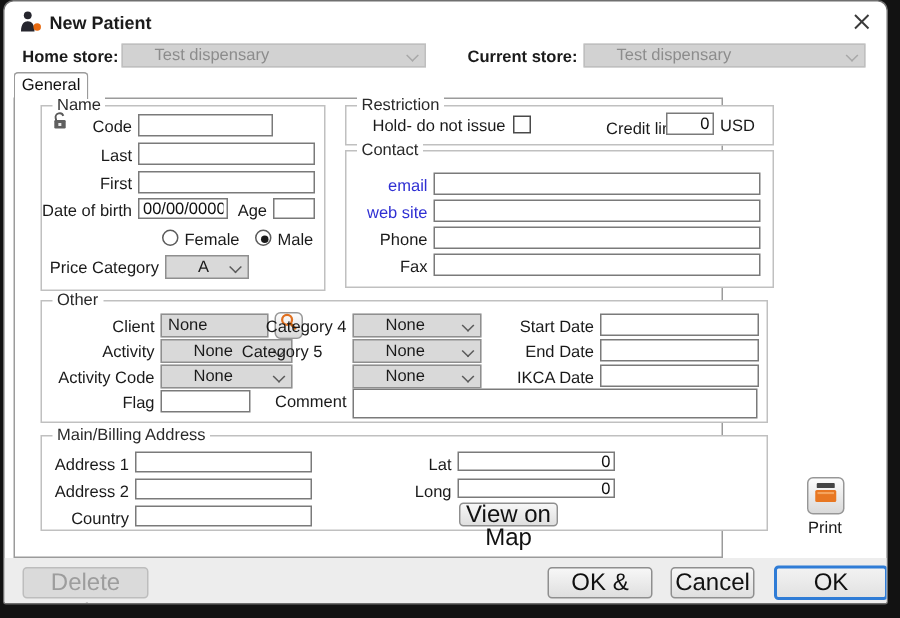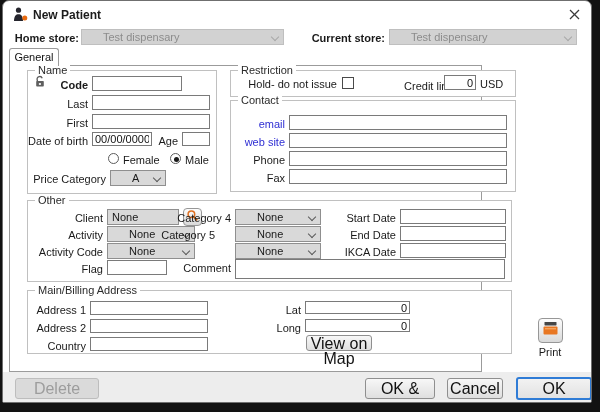--- a/index.html
+++ b/index.html
@@ -81,21 +81,21 @@
 
     <div class="group" style="left:17px;top:4px;width:190px;height:124px;">
       <span class="gtitle">Name</span>
       <span class="abs" style="left:6px;top:3px;">
         <svg width="13" height="13" viewBox="0 0 13 13">
           <path d="M3.5 6 L3.5 4.2 C3.5 2.6 4.7 1.5 6.2 1.5 C7.6 1.5 8.7 2.5 8.8 3.9" fill="none" stroke="#5a5a5a" stroke-width="1.3" transform="rotate(-14 6 6)"></path>
           <rect x="2.2" y="6" width="7.6" height="5.6" rx="0.8" fill="#5f5f5f"></rect>
           <rect x="4.9" y="8" width="2" height="2" fill="#e9e9e9"></rect>
         </svg>
       </span>
-      <span class="lbl" style="left:0;top:8px;width:60px;font-weight:bold;">Code</span>
+      <span class="lbl" style="left:0;top:8px;width:60px;">Code</span>
       <input class="txt" style="left: 64px; top: 5px; width: 90px; height: 15px;">
       <span class="lbl" style="left:0;top:27px;width:60px;">Last</span>
       <input class="txt" style="left: 64px; top: 24px; width: 118px; height: 15px;">
       <span class="lbl" style="left:0;top:46px;width:60px;">First</span>
       <input class="txt" style="left: 64px; top: 43px; width: 118px; height: 15px;">
       <span class="lbl" style="left:0;top:64px;width:60px;">Date of birth</span>
       <input class="txt" style="left: 64px; top: 61px; width: 60px; height: 14px;" value="00/00/0000">
       <span class="lbl" style="left:126px;top:64px;width:24px;">Age</span>
       <input class="txt" style="left: 154px; top: 61px; width: 28px; height: 14px;">
       <span class="radio" style="left:80px;top:82px;"></span>

